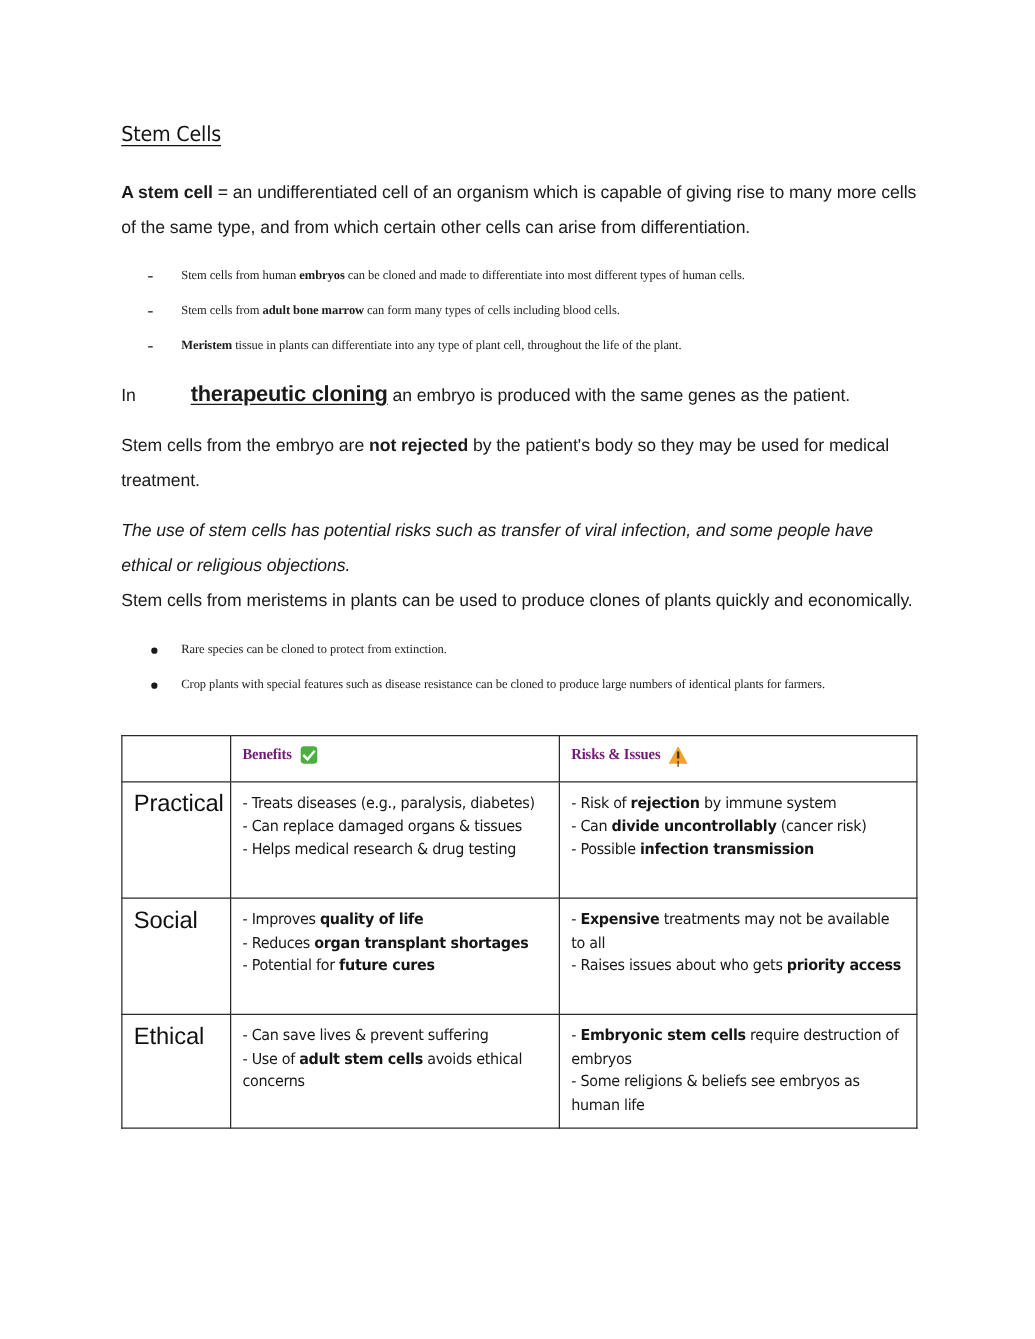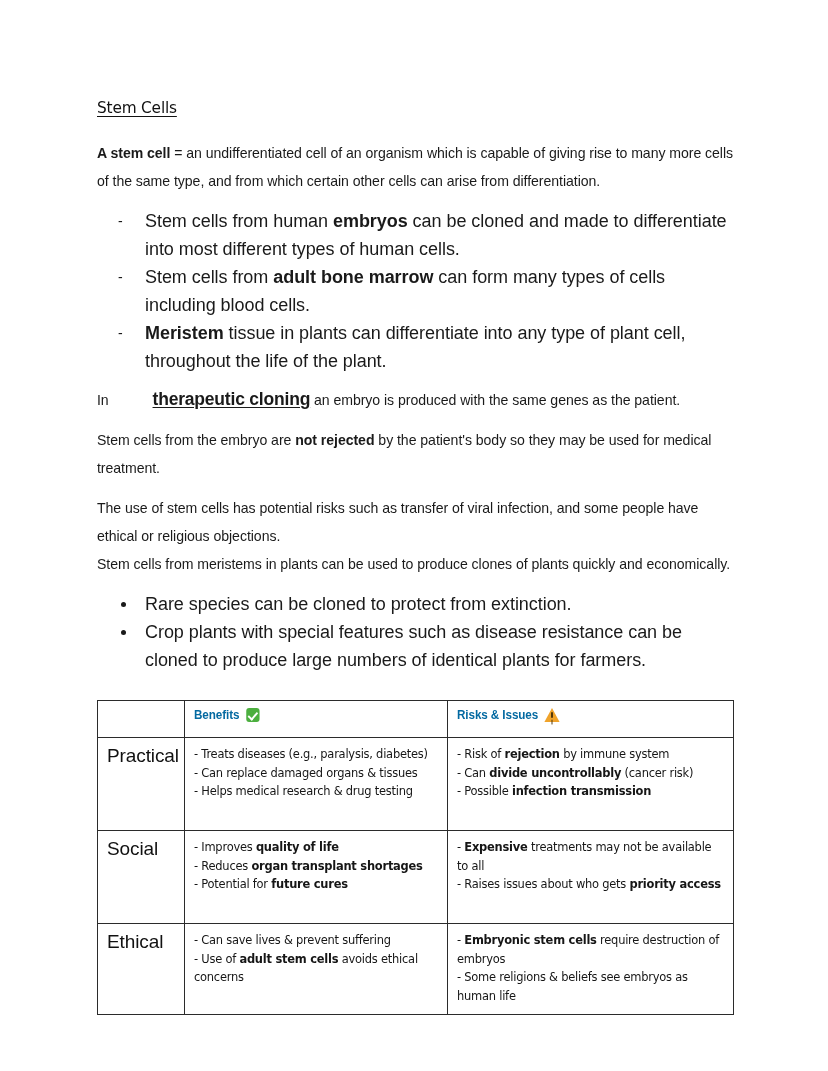--- a/index.html
+++ b/index.html
@@ -51,20 +51,21 @@
   p.body-para {
     font-family: "Liberation Sans", sans-serif;
     font-size: 14.1px;
     line-height: 28px;
     margin: 0 0 12px 0;
     color: #1a1a1a;
     letter-spacing: -0.05px;
   }
   p.body-para.tight {
     margin-bottom: 0;
+    font-style: italic;
   }
   b, strong { font-weight: 700; }
 
   
   .big-bold-underline {
     font-size: 17.5px;
     font-weight: 700;
     text-decoration: underline;
     text-underline-offset: 2px;
     letter-spacing: -0.2px;
@@ -73,22 +74,22 @@
 
   
   ul.dash-list, ul.dot-list {
     list-style: none;
     margin: 0 0 10px 0;
     padding: 0;
   }
   ul.dash-list > li, ul.dot-list > li {
     position: relative;
     padding-left: 48px;
-    font-family: Liberation Sans, sans-serif;
-    font-size: 18px;
+    font-family: Liberation Serif, serif;
+    font-size: 10px;
     line-height: 28px;
     color: #1a1a1a;
     letter-spacing: -0.05px;
   }
   ul.dash-list > li::before {
     content: "-";
     position: absolute;
     left: 21px;
     top: 0;
     font-size: 14.1px;
@@ -121,24 +122,24 @@
     vertical-align: top;
     padding: 7px 9px 9px 9px;
     text-align: left;
   }
   table.compare col.c-cat { width: 87px; }
   table.compare col.c-ben { width: 263px; }
   table.compare col.c-risk { width: 286px; }
 
   
   .hdr-cell {
-    font-family: Liberation Sans, sans-serif;
+    font-family: Liberation Serif, serif;
     font-size: 12.3px;
     font-weight: 700;
-    color: #0369a1;
+    color: #701a75;
     height: 20px;
     padding-top: 8px;
     padding-bottom: 8px;
     letter-spacing: -0.1px;
   }
   .hdr-inner {
     display: flex;
     align-items: center;
     gap: 7px;
     transform: scaleX(0.95);

